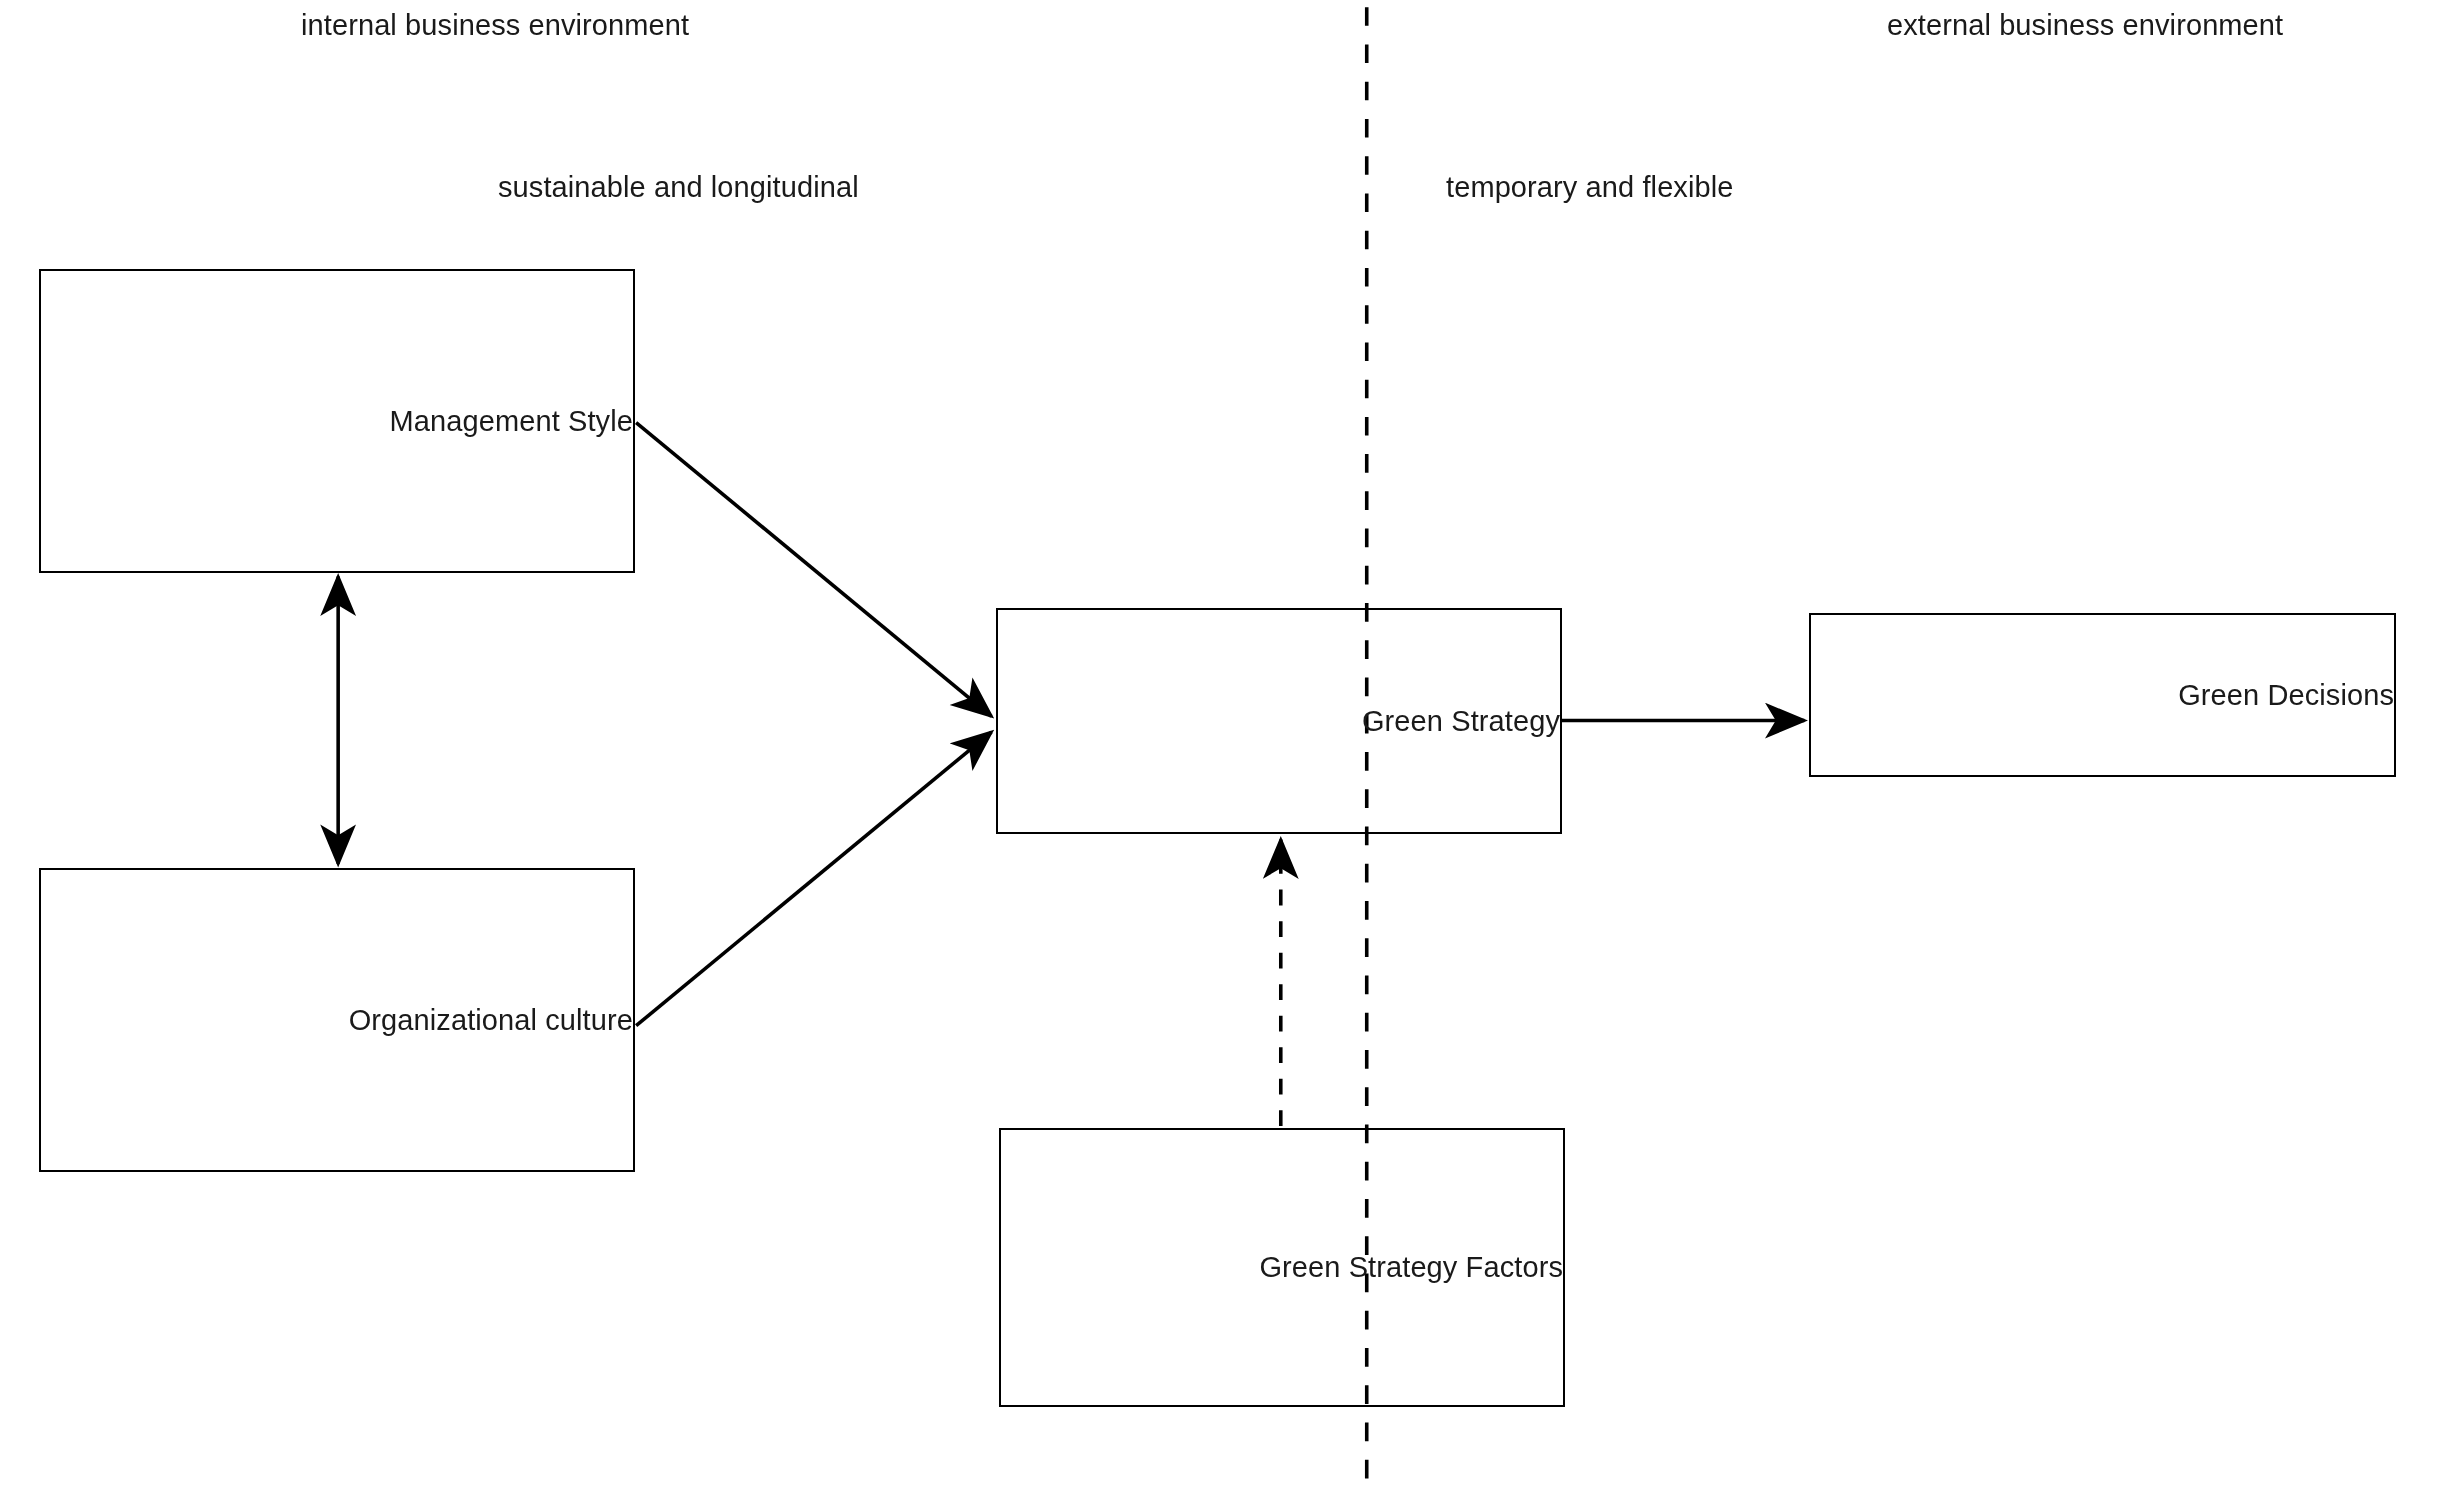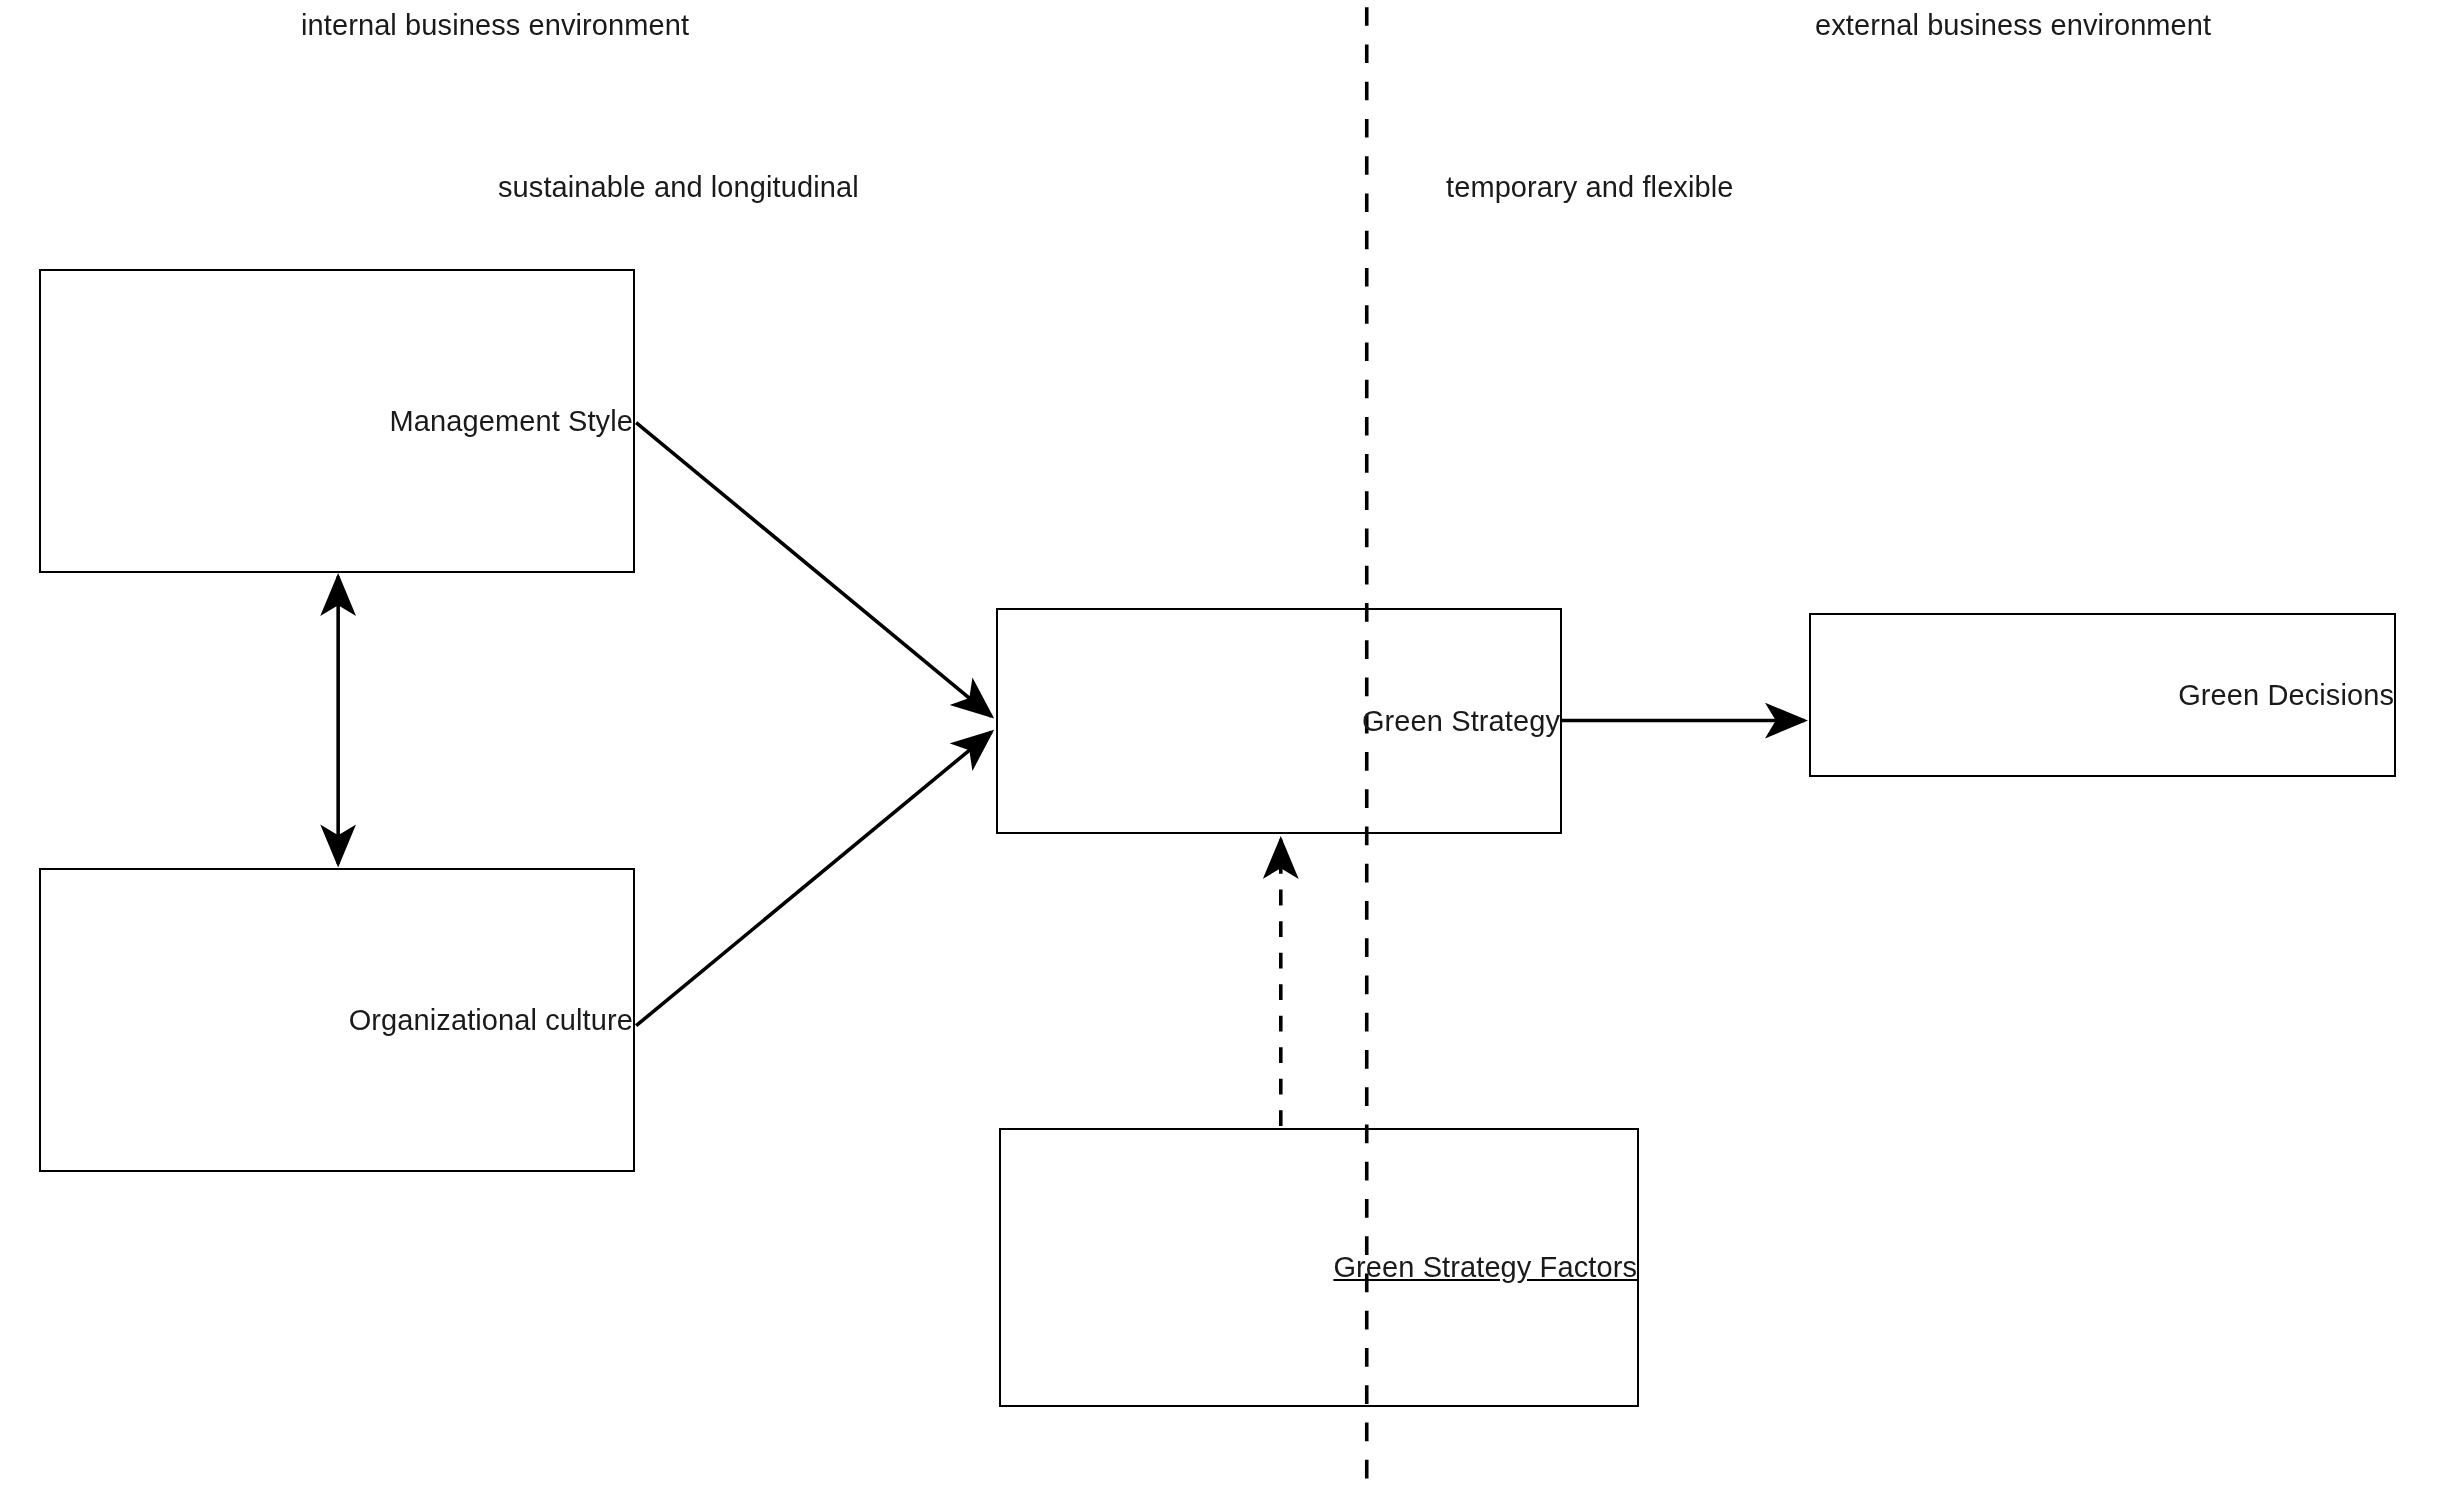--- a/index.html
+++ b/index.html
@@ -46,29 +46,29 @@
   .node-label {
     font-family: "Liberation Sans", sans-serif;
     font-size: 29px;
     color: #1a1a1a;
     white-space: nowrap;
     text-align: center;
     letter-spacing: 0.1px;
   }
   
   #lbl-internal   { left: 301px;  top: 8.6px; }
-  #lbl-external   { left: 1815px; top: 8.6px; }
+  #lbl-external   { left: 1887px; top: 8.6px; }
   #lbl-sustain    { left: 498px;  top: 171px; }
   #lbl-temporary  { left: 1446px; top: 171px; text-align: right; }
   
   #box-management  { left: 39px;   top: 269px;  width: 596px;  height: 304px; }
   #box-orgculture  { left: 39px;   top: 868px; width: 596px;  height: 304px; }
   #box-greenstrat  { left: 996px; top: 608px;  width: 566px;  height: 226px; }
   #box-greendec    { left: 1809px; top: 613px;  width: 587px;  height: 164px; }
-  #box-gsfactors   { left: 999px; top: 1128px; width: 640px;  height: 279px; text-decoration: underline; }
+  #box-gsfactors   { left: 999px; top: 1128px; width: 566px;  height: 279px; }
 </style>
 </head>
 <body>
 
 <div id="canvas">
 
   <svg class="layer" viewBox="0 0 3437 2076" xmlns="http://www.w3.org/2000/svg">
     <defs>
       <marker id="arrowEnd" markerWidth="14" markerHeight="14" refX="11" refY="5" orient="auto" markerUnits="strokeWidth">
         <path d="M0,0 L12,5 L0,10 L3,5 z" fill="#000000"></path>

